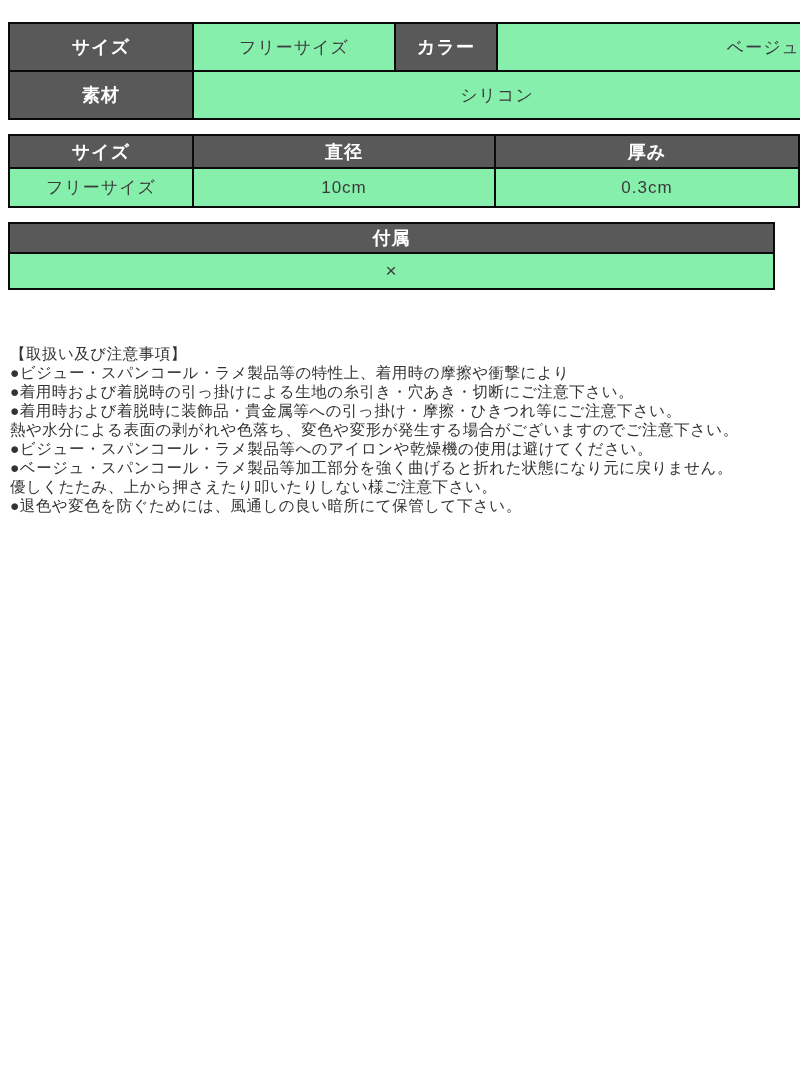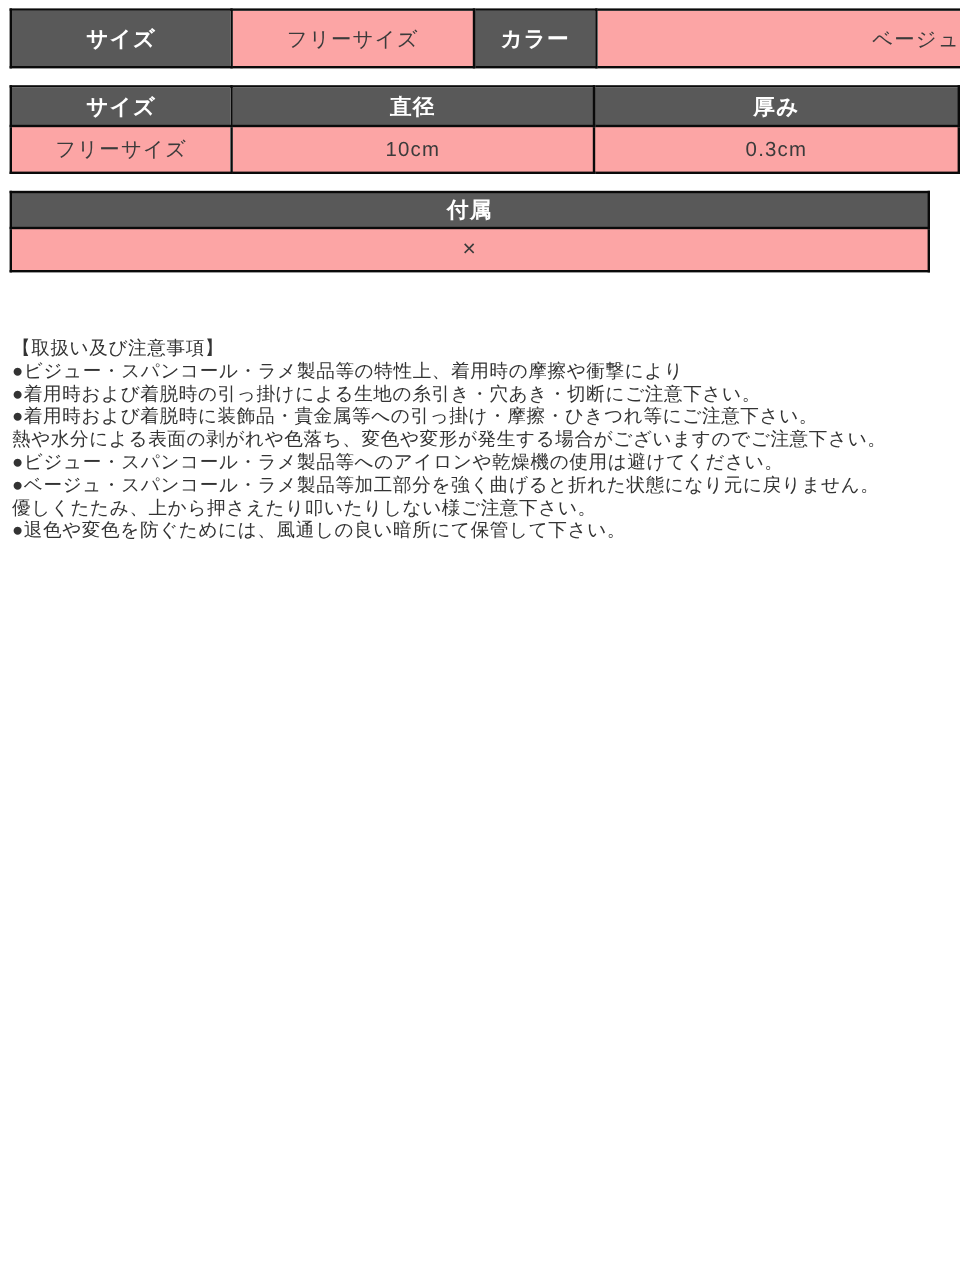--- a/index.html
+++ b/index.html
@@ -9,21 +9,21 @@
   }
   .page {
     position: relative;
     width: 800px;
     height: 1067px;
     background: #ffffff;
     font-family: "Liberation Sans", "DejaVu Sans", sans-serif;
     overflow: hidden;
   }
   .content {
-    padding: 7px 8px 0 8px;
+    padding: 22px 8px 0 8px;
   }
   table.spec {
     width: 767px;
     border-collapse: collapse;
     table-layout: fixed;
   }
   table.spec td, table.spec th {
     border: 2px solid #0a0a0a;
     text-align: center;
     vertical-align: middle;
@@ -33,21 +33,21 @@
   
   .hcell {
     background: #595959;
     color: #ffffff;
     font-weight: bold;
     font-size: 18px;
     letter-spacing: 1px;
   }
   
   .vcell {
-    background: #fca5a5;
+    background: #86efac;
     color: #3b3b3b;
     font-weight: normal;
     font-size: 17px;
     letter-spacing: 1px;
   }
   
   .t1 td { height: 46px; }
   .t1 .c1 { width: 182px; }
   .t1 .c2 { width: 200px; }
   .t1 .c3 { width: 100px; }
@@ -82,20 +82,24 @@
   <div class="content">
 
     <table class="spec t1">
       <tbody>
         <tr>
           <td class="hcell c1">サイズ</td>
           <td class="vcell c2">フリーサイズ</td>
           <td class="hcell c3">カラー</td>
           <td class="vcell c4">ベージュ</td>
         </tr>
+        <tr>
+          <td class="hcell">素材</td>
+          <td class="vcell" colspan="3">シリコン</td>
+        </tr>
       </tbody>
     </table>
 
     <table class="spec t2">
       <tbody>
         <tr class="hrow">
           <td class="hcell c1">サイズ</td>
           <td class="hcell c2">直径</td>
           <td class="hcell c3">厚み</td>
         </tr>

